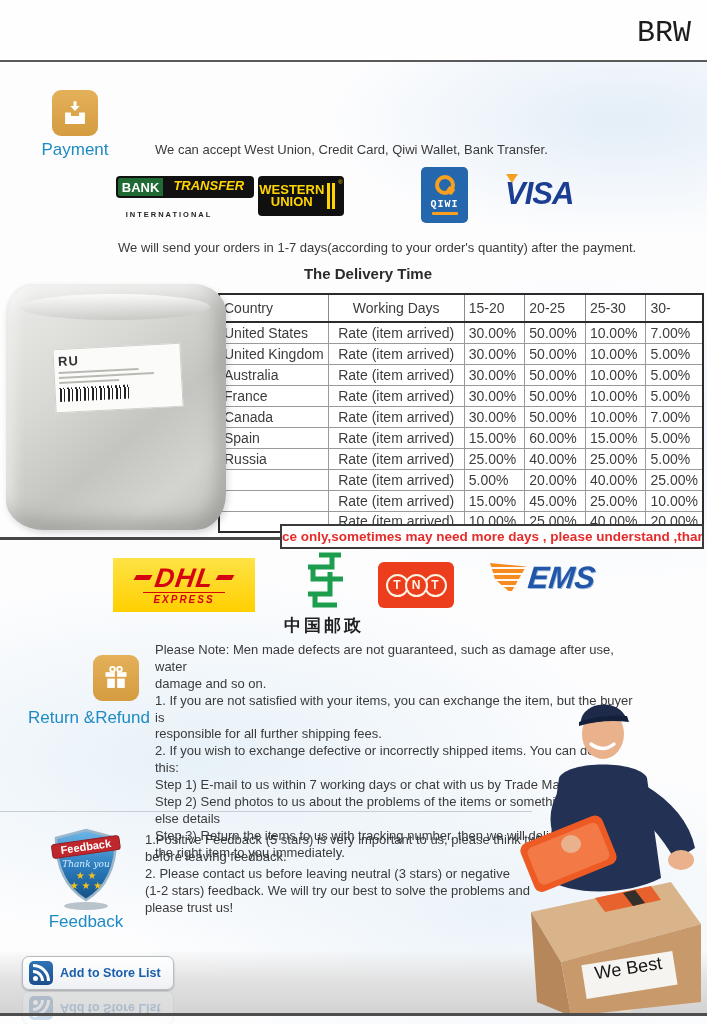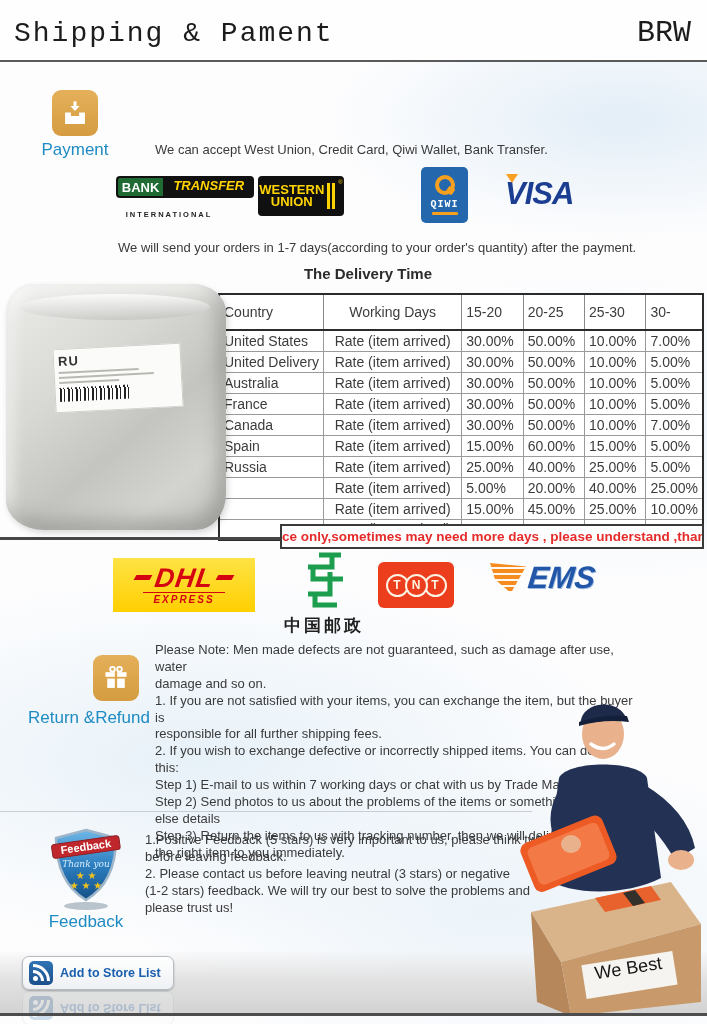--- a/index.html
+++ b/index.html
@@ -57,21 +57,21 @@
   .visa-logo { position:absolute; left:505px; top:176px; font-style:italic; font-weight:900;
     font-size:31px; color:#1b3d92; letter-spacing:-1px; }
   .visa-logo::before { content:""; position:absolute; left:1px; top:-2px; width:12px; height:9px;
     background:#f7a021; clip-path:polygon(0 0,100% 0,50% 100%); }
 
   
   .tbl-title { position:absolute; left:218px; top:265px; width:300px; text-align:center;
     font-size:15px; font-weight:bold; color:#2b2b2b; }
   table.delivery { position:absolute; left:218px; top:293px; width:486px; border-collapse:collapse;
     background:#fff; font-size:14px; color:#3c3c3c; border:2px solid #2b2b2b; }
-  table.delivery th { font-weight:normal; text-align:left; height:36px; padding:0 4px;
+  table.delivery th { font-weight:normal; text-align:left; height:28px; padding:0 4px;
     border:1px solid #8a8a8a; border-bottom:2px solid #2b2b2b; }
   table.delivery td { height:21px; padding:0 4px; border:1px solid #9a9a9a; white-space:nowrap; }
   table.delivery th:nth-child(1){ width:103px; }
   table.delivery th:nth-child(2){ width:140px; text-align:center; }
   table.delivery th:nth-child(3){ width:62px; } table.delivery th:nth-child(4){ width:62px; }
   table.delivery th:nth-child(5){ width:62px; } table.delivery th:nth-child(6){ width:57px; }
   table.delivery td:nth-child(2){ text-align:center; }
 
   .tbl-notice { position:absolute; left:280px; top:524px; width:424px; height:25px;
     background:#fff; border:2px solid #3a3a3a; color:#e62b2b; font-weight:bold; font-size:13.5px;
@@ -147,21 +147,20 @@
     border:3px solid #fff; border-bottom:none; border-left:none; border-radius:0 100% 0 0; }
   .store-btn .store-label { font-size:12.5px; font-weight:bold; color:#1a5fae; white-space:nowrap; }
   .store-reflect { transform:scaleY(-1); top:991px; opacity:.22; pointer-events:none; box-shadow:none; }
 </style>
 </head>
 <body>
 
 <div class="page">
 
   <div class="header">
-    <div class="title">Shipping &amp; Pament</div>
     <div class="brand">BRW</div>
   </div>
 
   <div class="sq-icon" style="left:52px; top:90px;">
     <svg width="28" height="28" viewBox="0 0 24 24">
       <path d="M12 2 v5" stroke="#fff" stroke-width="2.6" fill="none"></path>
       <path d="M8 6 l4 4.2 L16 6 Z" fill="#fff"></path>
       <path d="M3.5 11.5 h5 v3 h7 v-3 h5 v10 h-17 Z" fill="#fff"></path>
     </svg>
   </div>
@@ -213,21 +212,21 @@
     <tbody>
         <tr>
           <td>United States</td>
           <td>Rate (item arrived)</td>
           <td>30.00%</td>
           <td>50.00%</td>
           <td>10.00%</td>
           <td>7.00%</td>
         </tr>
         <tr>
-          <td>United Delivery</td>
+          <td>United Kingdom</td>
           <td>Rate (item arrived)</td>
           <td>30.00%</td>
           <td>50.00%</td>
           <td>10.00%</td>
           <td>5.00%</td>
         </tr>
         <tr>
           <td>Australia</td>
           <td>Rate (item arrived)</td>
           <td>30.00%</td>

